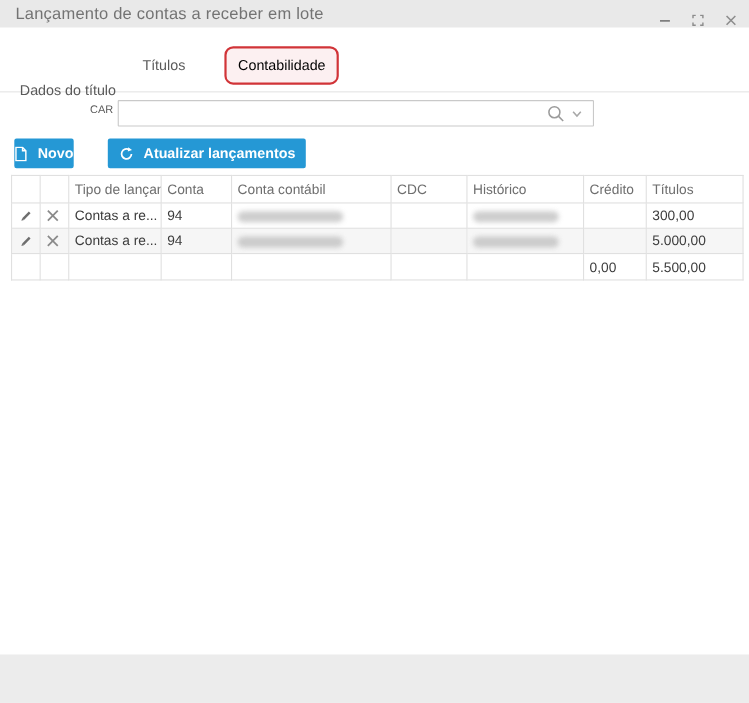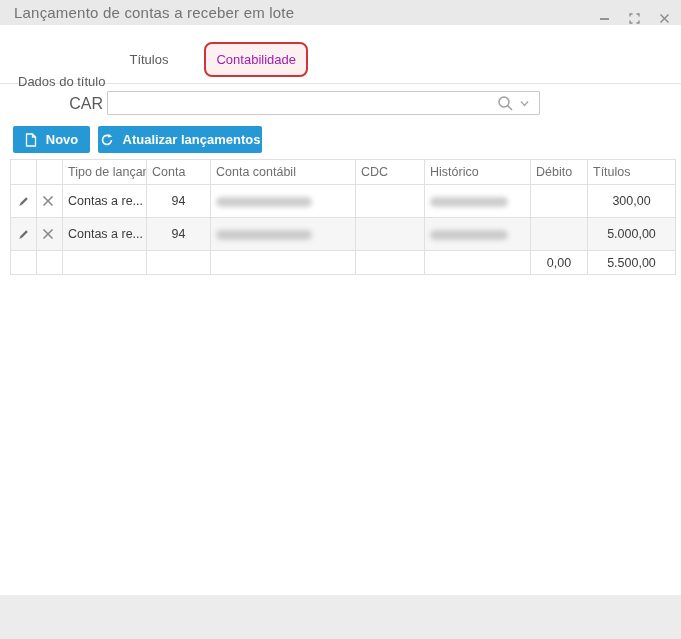--- a/index.html
+++ b/index.html
@@ -25,64 +25,64 @@
   .tabstrip {
     position:absolute; top:36px; left:0; width:100%; height:48px;
     background:#fff; border-bottom:1px solid #e4e4e4;
     display:flex; align-items:center;
   }
   .tab { font-size:13px; color:#5a5a5a; white-space:nowrap; cursor:default; }
   .tab-plain1 { margin-left:18px;margin-top:44px; }
   .tab-plain2 { margin-left:24px; }
   .tab-hl {
     margin-left:36px; padding:8px 10px; border:2px solid #d13438;
-    border-radius:8px; background:#fcf0f1; color:#a21caf;
+    border-radius:8px; background:#fcf0f1; color:#000000;
   }
 
   
   .car-label {
     position:absolute; left:60px; top:95px; width:43px; text-align:right;
-    font-size:16px; color:#5a5a5a;
+    font-size:10px; color:#5a5a5a;
   }
   .car-input {
     position:absolute; left:107px; top:91px; width:433px; height:24px;
     border:1px solid #c9c9c9; background:#fff; border-radius:1px;
     font-size:13px; color:#3c3c3c; padding:0 44px 0 6px;
     font-family:"Liberation Sans", sans-serif; outline:none;
   }
   .car-icons { position:absolute; left:497px; top:93px; width:40px; height:20px; display:flex; align-items:center; gap:6px; }
 
   
   .btn {
     position:absolute; height:27px; background:#2598d5; border:none;
     border-radius:2px; color:#fff; font-size:13px; font-weight:600;
     font-family:"Liberation Sans", sans-serif;
     display:flex; align-items:center; justify-content:center; gap:9px;
     cursor:default; white-space:nowrap;
   }
-  .btn-novo      { left:13px;  top:126px; width:77px;justify-content:center;  }
-  .btn-atualizar { left:98px;  top:126px; width:164px; }
+  .btn-novo      { left:13px;  top:126px; width:54px;justify-content:center;  }
+  .btn-atualizar { left:98px;  top:126px; width:180px; }
 
   
   .grid-wrap { position:absolute; left:10px; top:159px; width:665px; }
   table.grid { border-collapse:collapse; table-layout:fixed; width:665px; font-size:12.5px; }
   table.grid col.c0 { width:26px; }  table.grid col.c1 { width:26px; }
   table.grid col.c2 { width:84px; }  table.grid col.c3 { width:64px; }
   table.grid col.c4 { width:145px; } table.grid col.c5 { width:69px; }
   table.grid col.c6 { width:106px; } table.grid col.c7 { width:57px; }
   table.grid col.c8 { width:88px; }
   table.grid th, table.grid td {
     border:1px solid #e0e0e0; overflow:hidden; white-space:nowrap;
     padding:0 5px; font-weight:normal;
   }
   table.grid th { height:25px; color:#6e6e6e; background:#fff; text-align:left; }
-  table.grid td { height:33px; color:#3c3c3c; background:#fff; }
+  table.grid td { height:23px; color:#3c3c3c; background:#fff; }
   tr.alt td { background:#f6f6f6; }
   .ta-c { text-align:right; }
-  .ta-r { text-align:center; }
+  .ta-r { text-align:left; }
   td.icon-cell { text-align:center; padding:0; }
   tr.summary td {
     border-top:1px dashed #b5b5b5; height:24px; background:#fff;margin-left:32px;
   }
   .redact {
     display:inline-block; height:10px; border-radius:5px;
     background:#bdbdbd; filter:blur(2.5px); vertical-align:middle; opacity:.75;
   }
   .redact.w-ccont { width:96px; }
   .redact.w-hist  { width:78px; }
@@ -181,21 +181,21 @@
       </colgroup>
       <thead>
           <tr id="grid-head">
             <th class=""></th>
             <th class=""></th>
             <th class="">Tipo de lançamento</th>
             <th class="ta-c">Conta</th>
             <th class="">Conta contábil</th>
             <th class="ta-c">CDC</th>
             <th class="">Histórico</th>
-            <th class="ta-c">Débito</th>
+            <th class="ta-c">Crédito</th>
             <th class="ta-c">Títulos</th>
           </tr>
         </thead>
       <tbody id="grid-body">
           <tr>
             <td class="icon-cell"><span><svg width="14" height="14" viewBox="0 0 14 14">
                   <path d="M4.2 9.3 L10.2 3.3 L11.8 4.9 L5.8 10.9 Z" fill="#6e6e6e"></path>
                   <path d="M4.2 9.3 L5.8 10.9 L3.4 11.7 Z" fill="#6e6e6e"></path>
                 </svg></span></td>
             <td class="icon-cell"><span><svg width="12" height="12" viewBox="0 0 12 12" stroke="#8a8a8a" stroke-width="1.6">

